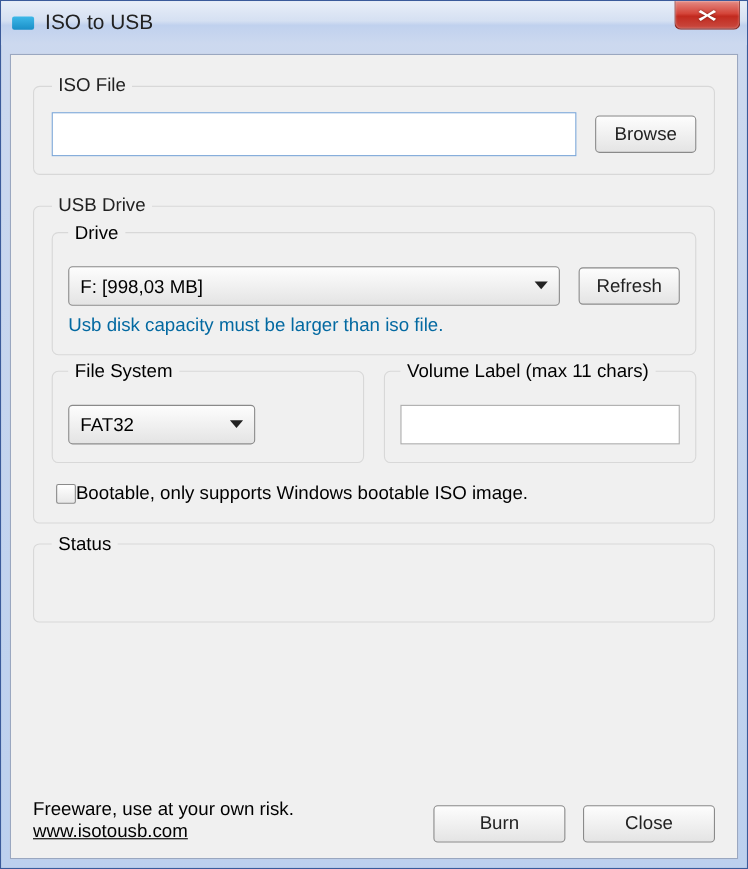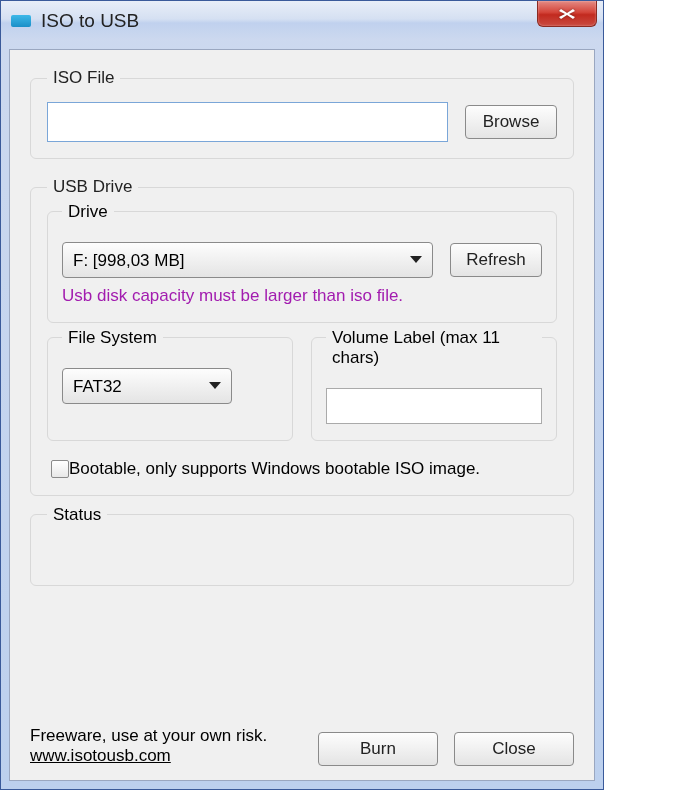--- a/index.html
+++ b/index.html
@@ -7,21 +7,21 @@
     margin: 0;
     padding: 0;
     font-family: "Segoe UI", Tahoma, sans-serif;
     font-size: 17px;
     background: #fff;
     width: 680px;
     height: 790px;
     overflow: hidden;
   }
   .window {
-    width: 604px;
+    width: 680px;
     height: 790px;
     border: 1px solid #3a5a9a;
     background: linear-gradient(to bottom, #cdd9ef 0%, #bcd0ee 100%);
     display: flex;
     flex-direction: column;
   }
   .titlebar {
     height: 40px;
     background: linear-gradient(to bottom, #e8eef8 0%, #d5e0f2 45%, #c0d1ee 55%, #cdd9ef 100%);
     display: flex;
@@ -139,21 +139,21 @@
   .combo .arrow {
     position: absolute;
     right: 10px;
     top: 50%;
     transform: translateY(-50%);
     pointer-events: none;
   }
   .hint {
     margin-top: 8px;
     font-size: 17px;
-    color: #a21caf;
+    color: #0369a1;
   }
   .two-col { display: flex; gap: 18px; }
   .col { flex: 1; border: 1px solid #d8d8d8; border-radius: 6px; padding: 10px 14px 16px 14px; text-decoration: underline; }
   .col .col-legend {
     position: relative;
     top: -20px;
     background: #f0f0f0;
     display: inline-block;
     padding: 0 6px;
     margin-bottom: -10px;

